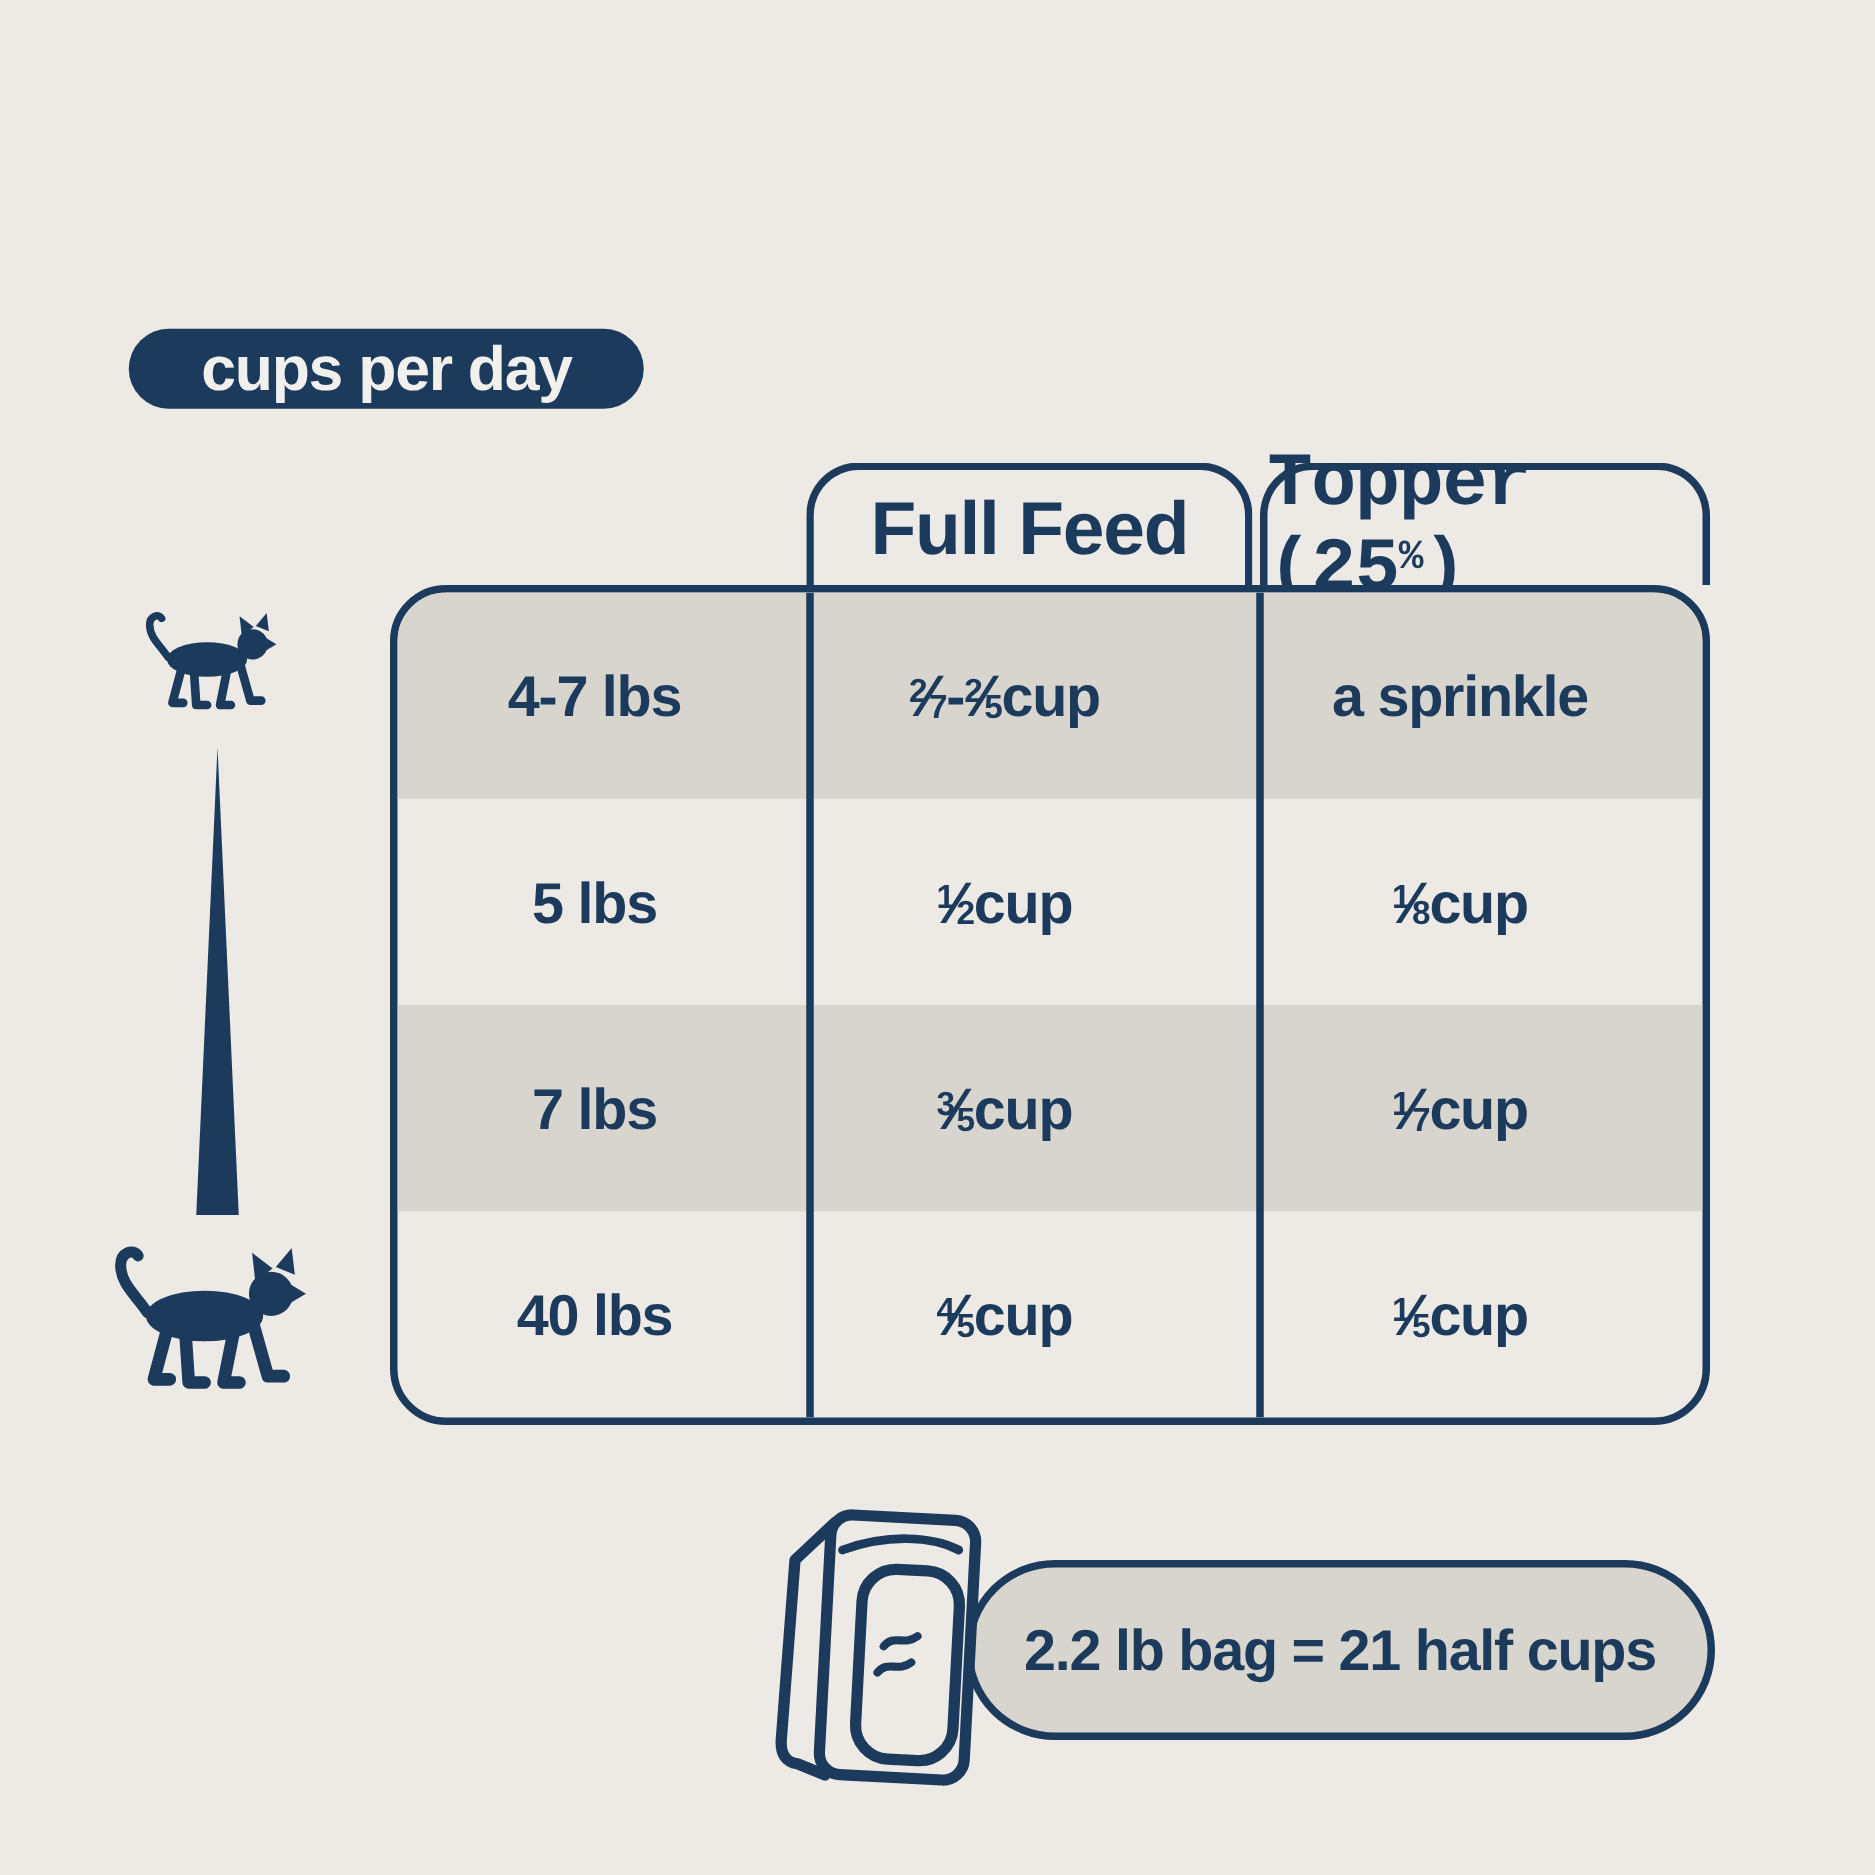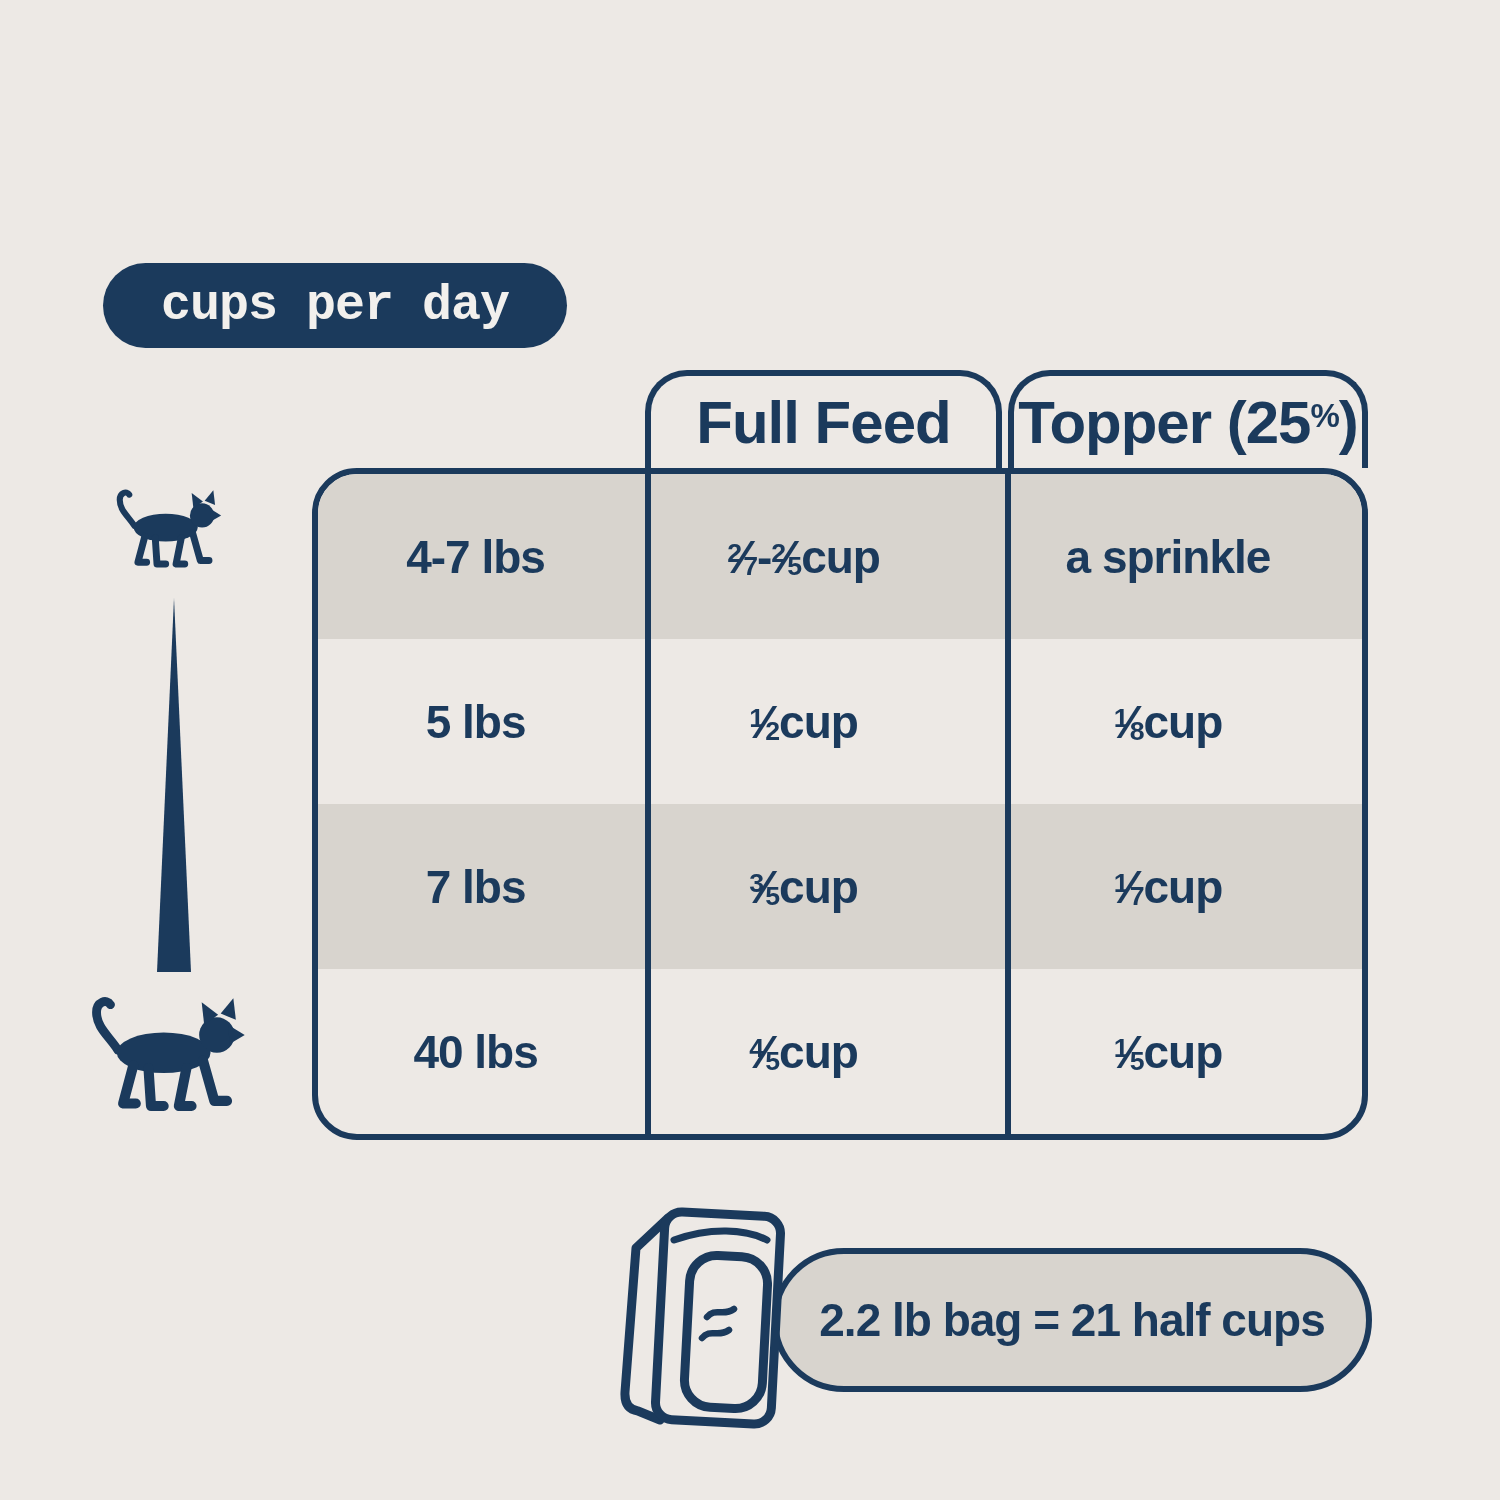--- a/index.html
+++ b/index.html
@@ -14,35 +14,34 @@
     overflow:hidden;font-family:"Liberation Sans","DejaVu Sans",sans-serif;
     font-weight:700;color:var(--navy);
   }
   
   .title{
     position:absolute;left:108px;top:62px;font-size:150px;line-height:1.1;
     letter-spacing:-7px;color:var(--navy);white-space:nowrap;
   }
   
   .badge{
-    position:absolute;left:103px;top:263px;height:85px;padding:0 58px;
+    position:absolute;left:103px;top:263px;height:64px;padding:0 58px;
     background:var(--navy);border-radius:44px;color:var(--pill-text);
     font-size:50px;display:flex;align-items:center;justify-content:flex-start;
     letter-spacing:-1px;
-    font-family:Liberation Mono, monospace;
   }
   
   .tab{
     position:absolute;top:370px;height:98px;border:6px solid var(--navy);
     border-bottom:none;border-radius:42px 42px 0 0;box-sizing:border-box;
     display:flex;align-items:center;justify-content:center;font-size:60px;
     letter-spacing:-1px;background:var(--bg);
   }
   .tab-full{left:645px;width:357px;}
-  .tab-topper{left:1008px;width:360px;}
+  .tab-topper{left:1008px;width:360px;font-family:Liberation Mono, monospace;}
   
   .table{
     position:absolute;left:312px;top:468px;width:1056px;height:672px;
     border:6px solid var(--navy);border-radius:45px;box-sizing:border-box;
     overflow:hidden;background:var(--bg);
   }
   .row{display:flex;height:165px;align-items:stretch;}
   .row.striped{background:var(--stripe);}
   .cell{
     display:flex;align-items:center;justify-content:center;

